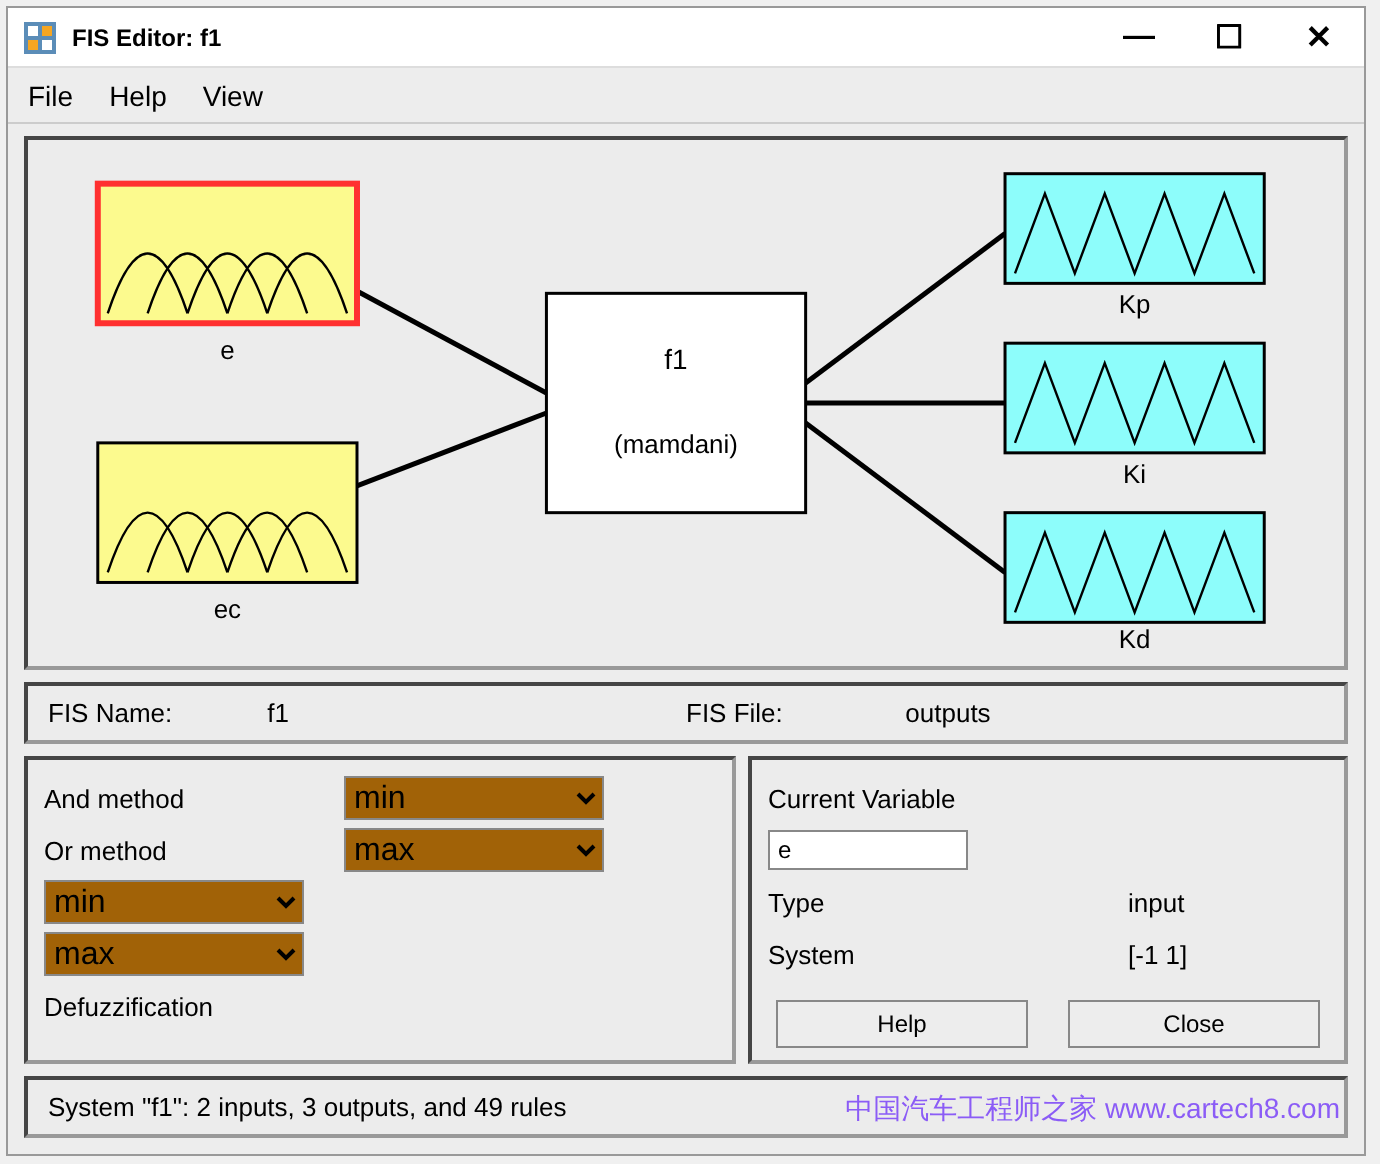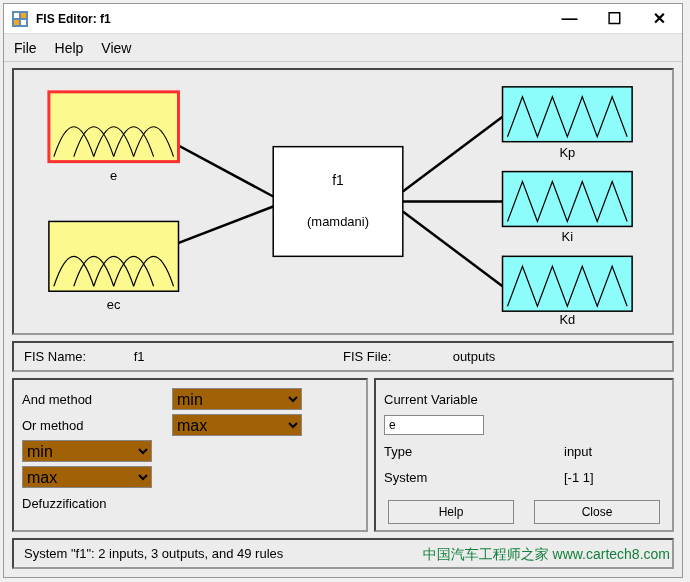--- a/index.html
+++ b/index.html
@@ -21,21 +21,21 @@
 .panel.left { flex: 1; }
 .panel.right { width: 300px; }
 .prow { display: flex; align-items: center; height: 26px; }
 .prow .plab { width: 150px; }
 .prow select { width: 130px; height: 22px; font-size: 16px; background: #a16207; border: 1px solid #888; }
 .prow .rval { flex: 1; text-align: left; padding-left: 30px; }
 .prow input[type=text] { width: 100px; height: 20px; font-size: 12px; border: 1px solid #888; padding: 0 4px; }
 .btnrow { display: flex; gap: 20px; margin-top: 10px; padding: 0 4px; }
 .btn { flex: 1; height: 24px; font-size: 12px; border: 1px solid #888; background: #ededed; cursor: default; }
 .status { margin: 0 8px 8px 8px; border: 2px inset #999; background: #ececec; padding: 6px 10px; font-size: 13px; }
-.watermark { position: absolute; bottom: 18px; right: 20px; color: #15803d; font-size: 14px; pointer-events: none; }
+.watermark { position: absolute; bottom: 18px; right: 20px; color: #8b5cf6; font-size: 14px; pointer-events: none; }
 </style>
 </head>
 <body>
 
 <div class="window">
   <div class="titlebar">
     <span class="titlebar-icon">
       <svg width="16" height="16">
           <rect x="0" y="0" width="16" height="16" fill="#5b8db8"></rect>
           <rect x="2" y="2" width="5" height="5" fill="#fff"></rect>

